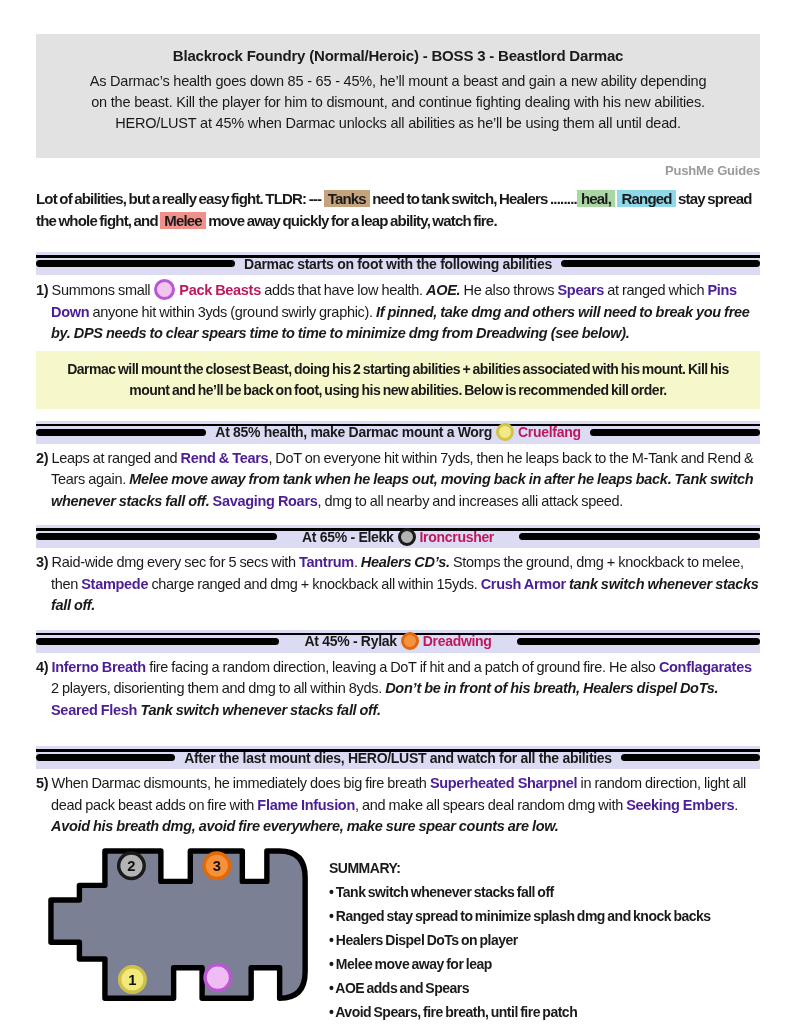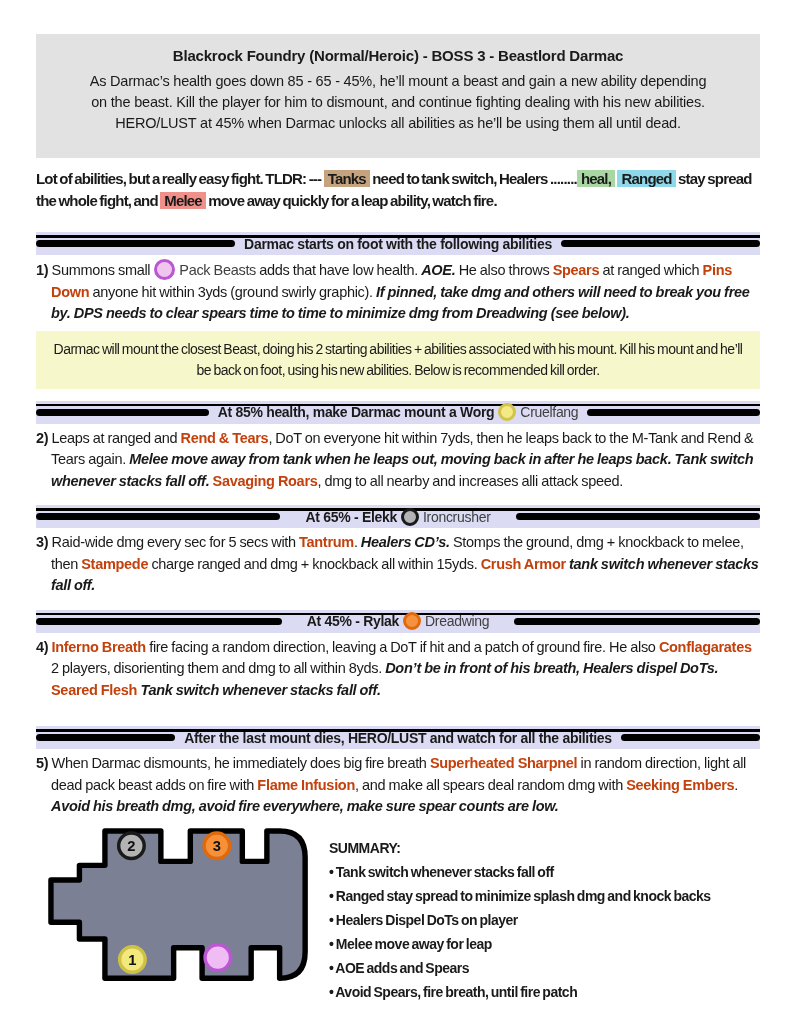--- a/index.html
+++ b/index.html
@@ -21,27 +21,27 @@
 
   .secbar{position:relative;background:#dbdbf3;height:23px;display:flex;align-items:center;margin-top:12px;}
   .secbar::before{content:"";position:absolute;top:3px;left:0;right:0;height:2.5px;background:#000;}
   .sbar{flex:1;height:7px;background:#000;border-radius:4px;position:relative;z-index:1;}
   .stitle{font-weight:bold;font-size:14px;white-space:nowrap;padding:10px 9px;position:relative;z-index:1;letter-spacing:-0.3px;}
 
   .item{font-size:14.5px;line-height:21.5px;margin-top:4px;padding-left:15px;text-indent:-15px;letter-spacing:-0.3px;word-spacing:-0.5px;}
 
   .b{font-weight:bold;}
   .bi{font-weight:bold;font-style:italic;}
-  .red{font-weight:bold;color:#c2410c;}
-  .purple{font-weight:normal;color:#404040;}
+  .red{font-weight:bold;color:#4c1d95;}
+  .purple{font-weight:bold;color:#be185d;}
 
   .dot{display:inline-block;width:12px;height:12px;border-radius:50%;border:3px solid #000;vertical-align:-4px;margin:0 4px;text-indent:0;}
   .dot.big{width:15px;height:15px;border-width:3.5px;vertical-align:-5px;}
 
-  .yellowbox{background:#f7f7cc;font-weight:normal;text-align:center;font-size:14px;line-height:21px;padding:8px 10px;margin-top:6px;letter-spacing:-0.5px;word-spacing:-1px;}
+  .yellowbox{background:#f7f7cc;font-weight:bold;text-align:center;font-size:14px;line-height:21px;padding:8px 10px;margin-top:6px;letter-spacing:-0.5px;word-spacing:-1px;}
 
   .m-top{margin-top:20px;}
   .m-sec{margin-top:13px;gap:16px;}
   .m-big{margin-top:25px;}
 
   .bottomrow{display:flex;margin-top:10px;}
   .mapwrap{flex-shrink:0;padding-left:12px;}
   .summary{margin-left:16px;padding-top:8px;font-weight:bold;font-size:14px;line-height:24px;letter-spacing:-0.5px;word-spacing:-1px;}
   .summary div{white-space:nowrap;}
 </style>
@@ -50,20 +50,21 @@
 
 <div class="page">
 
   <div class="headerbox">
     <div class="btitle">Blackrock Foundry (Normal/Heroic) - BOSS 3 - Beastlord Darmac</div>
     <div>As Darmac’s health goes down 85 - 65 - 45%, he’ll mount a beast and gain a new ability depending</div>
     <div>on the beast. Kill the player for him to dismount, and continue fighting dealing with his new abilities.</div>
     <div>HERO/LUST at 45% when Darmac unlocks all abilities as he’ll be using them all until dead.</div>
   </div>
 
+  <div class="brand">PushMe Guides</div>
 
   <div class="tldr"><span>Lot of abilities, but a really easy fight. TLDR:  --- </span><span class="hl hl-tan">Tanks</span><span> need to tank switch, Healers ........</span><span class="hl hl-green">heal,</span><span> </span><span class="hl hl-cyan">Ranged</span><span> stay spread the whole fight, and </span><span class="hl hl-red">Melee</span><span> move away quickly for a leap ability, watch fire.</span></div>
 
   <div class="secbar m-top">
     <span class="sbar"></span>
     <span class="stitle"><span class="b">Darmac starts on foot with the following abilities</span></span>
     <span class="sbar"></span>
   </div>
   <div class="item"><span class="b">1)</span><span> Summons small</span><span class="dot big" style="background: rgb(238, 198, 238); border-color: rgb(187, 87, 212);"></span><span class="purple">Pack Beasts</span><span> adds that have low health. </span><span class="bi">AOE.</span><span> He also throws </span><span class="red">Spears</span><span> at ranged which </span><span class="red">Pins Down</span><span> anyone hit within 3yds (ground swirly graphic). </span><span class="bi">If pinned, take dmg and others will need to break you free by. DPS needs to clear spears time to time to minimize dmg from Dreadwing (see below).</span></div>
 

